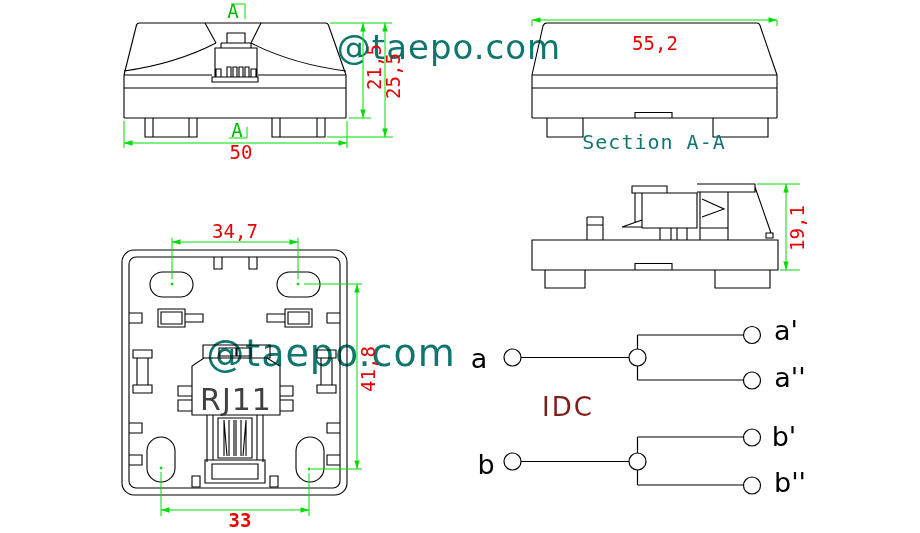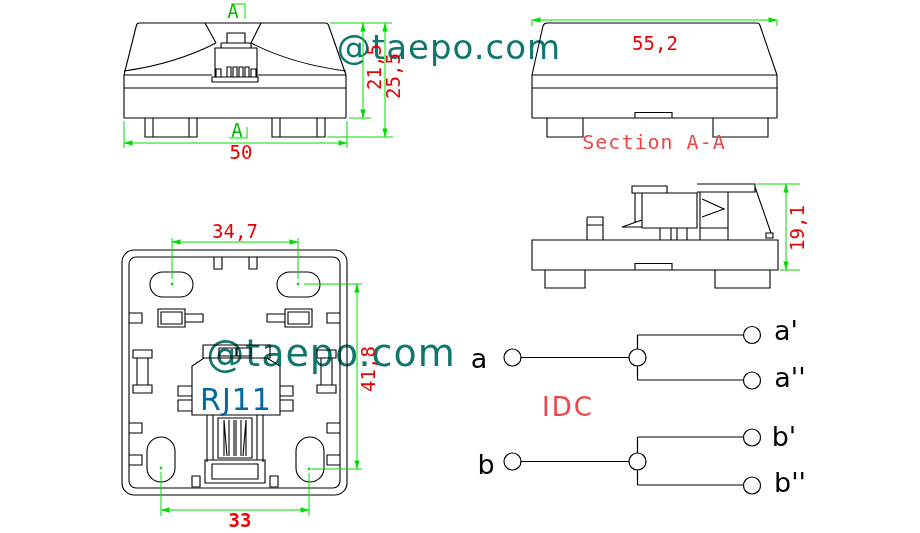--- a/index.html
+++ b/index.html
@@ -3,24 +3,24 @@
 <meta charset="utf-8">
 <style>
   html,body{margin:0;padding:0;background:#fff;}
   #canvas{position:relative;width:920px;height:533px;background:#ffffff;overflow:hidden;
           font-family:"DejaVu Sans",sans-serif;}
   #linework{position:absolute;left:0;top:0;}
   .lbl{position:absolute;transform:translate(-50%,-50%);white-space:nowrap;line-height:1;}
   .rot{transform:translate(-50%,-50%) rotate(-90deg);}
   .dim{font:19px "DejaVu Sans Mono",monospace;color:#e80000;}
   .grn{font:19px "DejaVu Sans Mono",monospace;color:#00bb00;}
-  .cap{font:20px "DejaVu Sans Mono",monospace;color:#ef4444;letter-spacing:1px;}
+  .cap{font:20px "DejaVu Sans Mono",monospace;color:#0f766e;letter-spacing:1px;}
   .blk{font:27px "DejaVu Sans",sans-serif;color:#000;}
-  .rj{font:30px "DejaVu Sans",sans-serif;color:#0369a1;letter-spacing:1px;}
-  .idc{font:26px "DejaVu Sans",sans-serif;color:#ef4444;letter-spacing:2px;text-align:right;}
+  .rj{font:30px "DejaVu Sans",sans-serif;color:#404040;letter-spacing:1px;}
+  .idc{font:26px "DejaVu Sans",sans-serif;color:#7f1d1d;letter-spacing:2px;text-align:right;}
   .wm{font:34px "DejaVu Sans",sans-serif;color:#0f766e;letter-spacing:1px;}
   .wm2{font-size:38px;}
 </style>
 </head>
 <body>
 
 <div id="canvas">
 
   <span class="lbl wm" style="left:449px;top:47px;">@taepo.com</span>
   <span class="lbl wm wm2" style="left:331px;top:353px;">@taepo.com</span>

